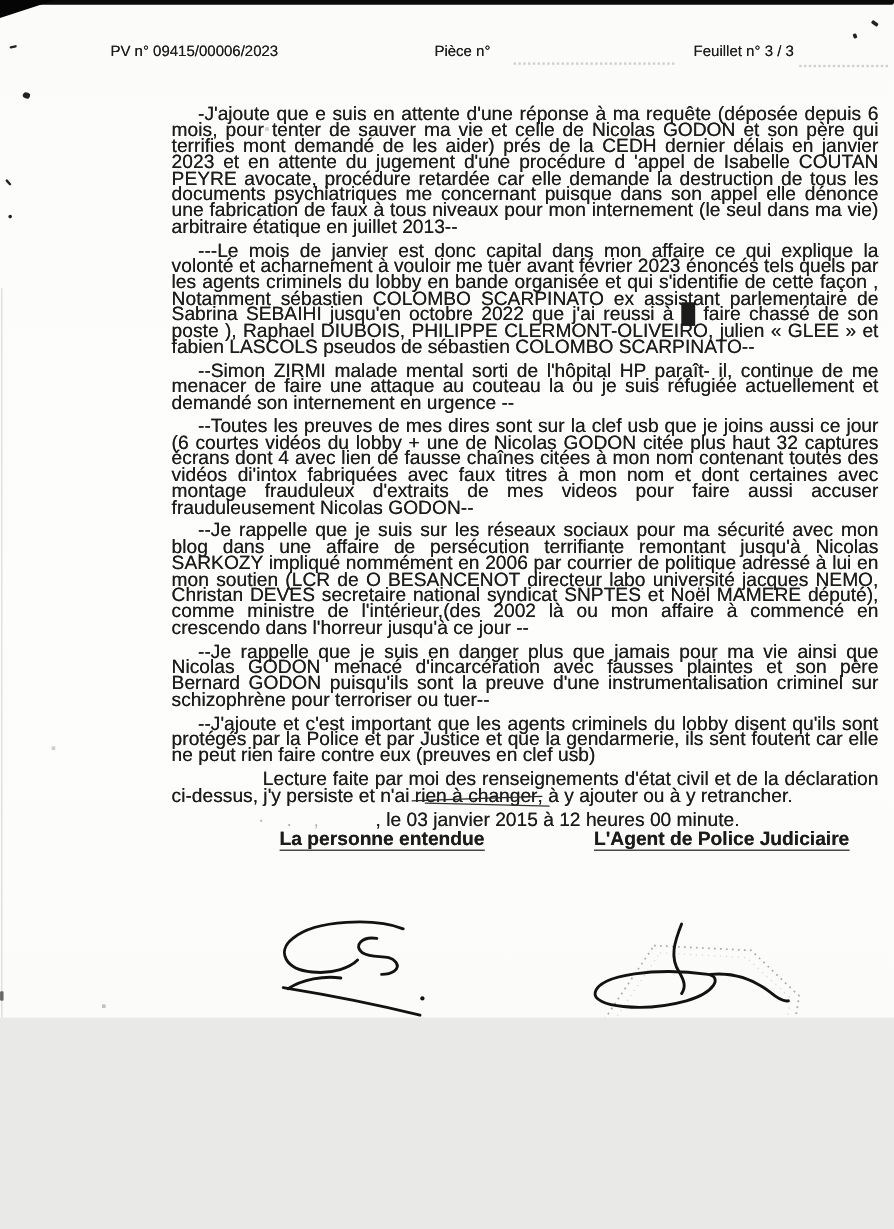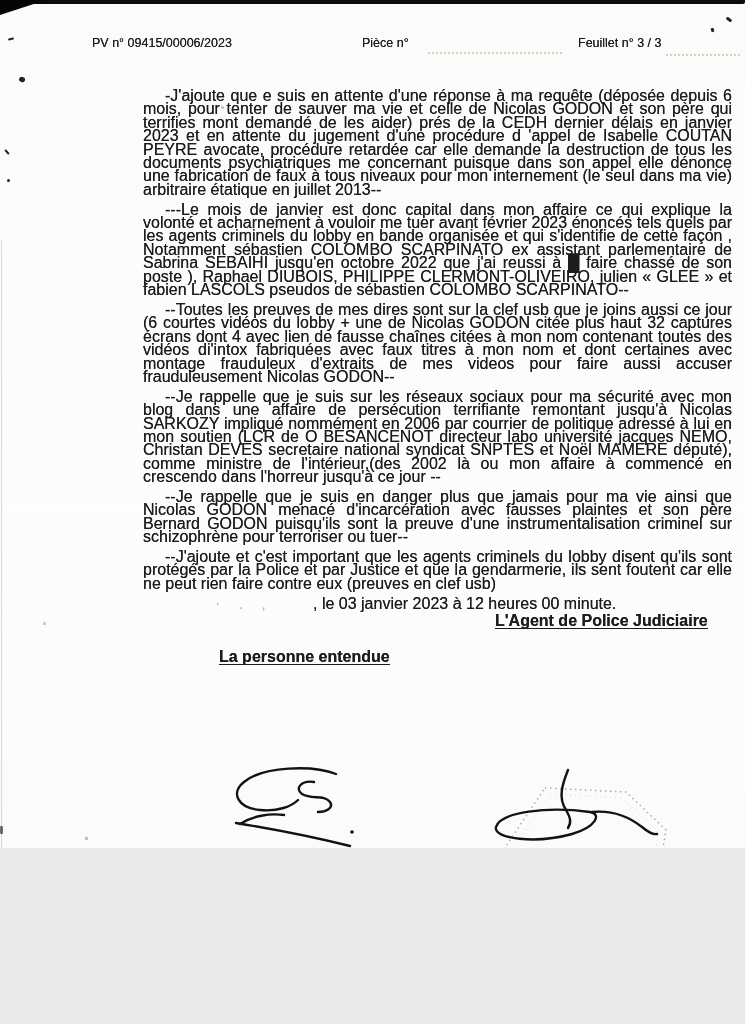--- a/index.html
+++ b/index.html
@@ -47,21 +47,21 @@
   }
   .para{margin:0 0 6.4px 0;text-indent:22px;}
   .closing{margin:1px 0 0 0;text-indent:76px;}
   .struck{position:relative;white-space:nowrap;}
   .struck::after{content:"";position:absolute;left:-3px;right:-4px;top:62%;border-top:1.6px solid #2a2a2a;transform:rotate(-2deg);}
   .struck::before{content:"";position:absolute;left:8px;right:-10px;top:88%;border-top:1.3px solid #333;transform:rotate(1.4deg);}
   .date-line{margin-top:7px;text-align:left;white-space:nowrap;}
   .date-faint{display:inline-block;margin-left:72px;width:98px;color:#b5b5b0;letter-spacing:7px;text-shadow:none;}
   .sig-labels{position:relative;height:18px;margin-top:3px;text-align:left;}
   .sig-label{position:absolute;top:0;font-weight:bold;border-bottom:1.7px solid #1c1c1c;padding-bottom:1px;white-space:nowrap;}
-  .sig-label-left{left:76px;margin-top:36px;}
+  .sig-label-left{left:90px;}
   .sig-label-right{left:352px;}
   
   .sig-svg{position:absolute;}
   .sig-left{left:218px;top:766px;}
   .sig-right{left:478px;top:758px;}
   .stroke{fill:none;stroke:#121212;stroke-width:2.4;stroke-linecap:round;stroke-linejoin:round;}
   .stamp{fill:none;stroke:#8f8f8a;stroke-width:1.4;stroke-dasharray:1.5 3.5;opacity:.75;}
   .stamp2{fill:none;stroke:#a8a8a2;stroke-width:1;stroke-dasharray:1 4;opacity:.45;}
 </style>
 </head>
@@ -85,27 +85,29 @@
   <div class="dotted-artifact da2"></div>
   <div class="dotted-artifact da3"></div>
 
   <div class="hdr hdr-pv">PV n° 09415/00006/2023</div>
   <div class="hdr hdr-piece">Pièce n°</div>
   <div class="hdr hdr-feuillet">Feuillet n° 3 / 3</div>
 
   <div class="body-text">
     <p class="para">-J'ajoute que e suis en attente  d'une réponse à ma requête (déposée depuis 6 mois, pour tenter de sauver  ma vie et celle de Nicolas GODON et son père qui terrifies mont demandé de les aider)  prés de la CEDH dernier délais en janvier 2023 et en attente du jugement d'une procédure d 'appel de Isabelle COUTAN PEYRE avocate, procédure retardée car elle demande la destruction de tous les documents psychiatriques me concernant puisque  dans son appel elle dénonce une fabrication de faux à tous niveaux pour mon internement (le seul dans ma vie) arbitraire étatique en juillet 2013--</p>
     <p class="para">---Le mois de janvier est donc capital dans mon affaire ce qui explique la volonté et acharnement à vouloir  me tuer avant février 2023 énoncés tels  quels par les  agents criminels du lobby en bande organisée et qui s'identifie de cette façon , Notamment sébastien COLOMBO SCARPINATO ex assistant parlementaire de Sabrina SEBAIHI jusqu'en octobre  2022 que j'ai reussi à █ faire chassé de son poste ), Raphael DIUBOIS, PHILIPPE CLERMONT-OLIVEIRO, julien « GLEE » et fabien LASCOLS pseudos de sébastien COLOMBO SCARPINATO--</p>
+    <p class="para">--Simon ZIRMI malade mental sorti de l'hôpital HP  paraît- il,  continue de me menacer de faire une attaque au couteau la ou je suis réfugiée actuellement et demandé son internement en urgence --</p>
     <p class="para">--Toutes les preuves de mes dires sont sur la clef usb que je joins aussi ce jour  (6 courtes vidéos du lobby + une de Nicolas GODON citée plus haut   32 captures écrans dont 4 avec lien de fausse chaînes citées  à mon nom contenant toutes des vidéos di'intox  fabriquées avec faux  titres à mon nom et dont certaines avec montage frauduleux   d'extraits de mes videos pour faire aussi accuser frauduleusement  Nicolas GODON--</p>
     <p class="para">--Je rappelle que je suis sur les réseaux sociaux pour ma sécurité avec mon blog dans une affaire de persécution terrifiante remontant jusqu'à Nicolas SARKOZY impliqué nommément en 2006 par courrier de politique adressé à lui en mon soutien (LCR de O BESANCENOT directeur labo université jacques NEMO, Christan DEVES secretaire national syndicat SNPTES et Noël MAMERE député), comme ministre de l'intérieur,(des 2002 là ou mon affaire à commencé en crescendo dans l'horreur jusqu'à ce jour --</p>
     <p class="para">--Je rappelle que je suis en danger plus que jamais  pour ma vie ainsi que Nicolas GODON menacé d'incarcération avec fausses plaintes et son père Bernard GODON puisqu'ils sont la preuve d'une instrumentalisation criminel sur schizophrène pour terroriser ou tuer--</p>
     <p class="para">--J'ajoute et c'est important que les agents criminels du lobby disent qu'ils sont protégés par la Police et par Justice et que la gendarmerie, ils sent foutent car elle ne peut rien faire  contre eux (preuves en clef usb)</p>
 
+    <p class="para closing"><span>Lecture faite par moi des renseignements d'état civil et de la déclaration ci-dessus, j'y persiste et n'ai </span><span class="struck">rien à changer</span><span>, à y ajouter ou à y retrancher.</span></p>
 
-    <div class="date-line"><span class="date-faint">· . ‚</span><span>, le 03 janvier 2023 à 12 heures 00 minute.</span></div>
+    <div class="date-line"><span class="date-faint">· . ‚</span><span>, le 03 janvier 2015 à 12 heures 00 minute.</span></div>
 
     <div class="sig-labels">
       <span class="sig-label sig-label-left">La personne entendue</span>
       <span class="sig-label sig-label-right">L'Agent de Police Judiciaire</span>
     </div>
   </div>
 
   <svg class="sig-svg sig-left" width="160" height="100" viewBox="0 0 160 100" xmlns="http://www.w3.org/2000/svg">
     <path class="stroke" d="M118,8 C95,-1 45,0 26,16 C12,27 20,42 42,44 C60,46 74,40 80,34"></path>
     <path class="stroke" d="M96,16 C84,14 76,22 84,28 C94,34 106,28 112,36 C116,42 108,46 100,46"></path>

